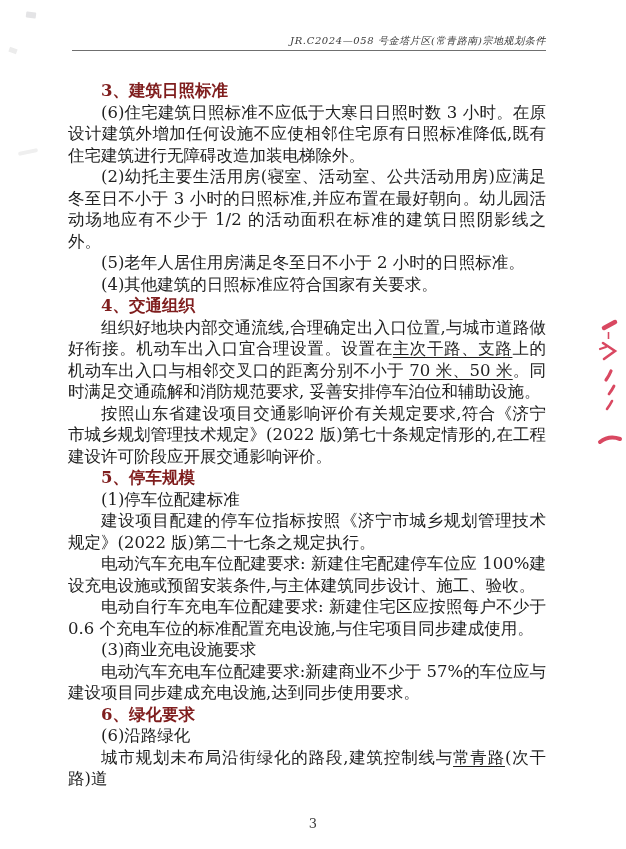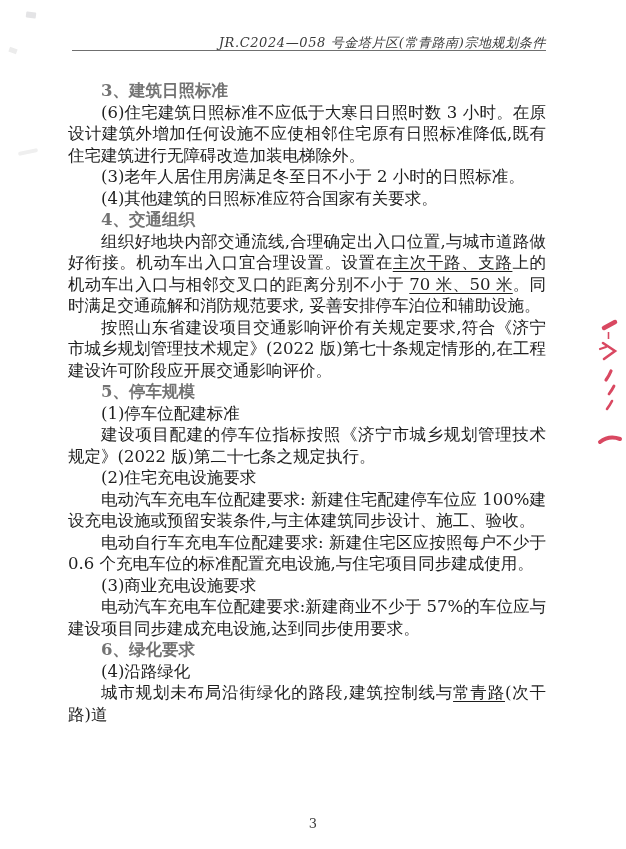--- a/index.html
+++ b/index.html
@@ -31,21 +31,21 @@
   }
   .speck3 {
     position: absolute; left: 9px; top: 48px;
     width: 8px; height: 5px;
     background: #ececec; transform: rotate(20deg);
   }
   .header-text {
     position: absolute;
     top: 34px;
     right: 80px;
-    font-size: 13px;
+    font-size: 10px;
     font-style: italic;
     letter-spacing: 0.6px;
     color: #3a3a3a;
     white-space: nowrap;
   }
   .header-rule {
     position: absolute;
     top: 50px;
     left: 72px;
     width: 474px;
@@ -61,21 +61,21 @@
     color: #1e1e1e;
     text-align: justify;
     text-justify: inter-character;
   }
   .doc-body p {
     margin: 0;
     text-indent: 2em;
   }
   .doc-body p.heading {
     font-weight: 700;
-    color: #737373;
+    color: #7f1d1d;
   }
   .doc-body u {
     text-decoration: underline;
     text-underline-offset: 3px;
     text-decoration-thickness: 1px;
   }
   .red-marks {
     position: absolute;
     left: 594px;
     top: 315px;
@@ -106,35 +106,35 @@
   <div class="speck2"></div>
 
   <div class="header">
     <span class="header-text">JR.C2024—058 号金塔片区(常青路南)宗地规划条件</span>
     <div class="header-rule"></div>
   </div>
 
   <div class="doc-body" id="doc-body">
       <p class="heading"><span>3、建筑日照标准</span></p>
       <p class="para"><span>(6)住宅建筑日照标准不应低于大寒日日照时数 3 小时。在原设计建筑外增加任何设施不应使相邻住宅原有日照标准降低,既有住宅建筑进行无障碍改造加装电梯除外。</span></p>
-      <p class="para"><span>(3)老年人居住用房满足冬至日不小于 2 小时的日照标准。</span></p>
+      <p class="para"><span>(2)幼托主要生活用房(寝室、活动室、公共活动用房)应满足冬至日不小于 3 小时的日照标准,并应布置在最好朝向。幼儿园活动场地应有不少于 1/2 的活动面积在标准的建筑日照阴影线之外。</span></p>
+      <p class="para"><span>(5)老年人居住用房满足冬至日不小于 2 小时的日照标准。</span></p>
       <p class="para"><span>(4)其他建筑的日照标准应符合国家有关要求。</span></p>
       <p class="heading"><span>4、交通组织</span></p>
       <p class="para"><span>组织好地块内部交通流线,合理确定出入口位置,与城市道路做好衔接。机动车出入口宜合理设置。设置在</span><u>主次干路、支路</u><span>上的机动车出入口与相邻交叉口的距离分别不小于 </span><u>70 米、50 米</u><span>。同时满足交通疏解和消防规范要求, 妥善安排停车泊位和辅助设施。</span></p>
       <p class="para"><span>按照山东省建设项目交通影响评价有关规定要求,符合《济宁市城乡规划管理技术规定》(2022 版)第七十条规定情形的,在工程建设许可阶段应开展交通影响评价。</span></p>
       <p class="heading"><span>5、停车规模</span></p>
       <p class="para"><span>(1)停车位配建标准</span></p>
       <p class="para"><span>建设项目配建的停车位指标按照《济宁市城乡规划管理技术规定》(2022 版)第二十七条之规定执行。</span></p>
-      <p class="para"><span>(2)住宅充电设施要求</span></p>
       <p class="para"><span>电动汽车充电车位配建要求: 新建住宅配建停车位应 100%建设充电设施或预留安装条件,与主体建筑同步设计、施工、验收。</span></p>
       <p class="para"><span>电动自行车充电车位配建要求: 新建住宅区应按照每户不少于 0.6 个充电车位的标准配置充电设施,与住宅项目同步建成使用。</span></p>
       <p class="para"><span>(3)商业充电设施要求</span></p>
       <p class="para"><span>电动汽车充电车位配建要求:新建商业不少于 57%的车位应与建设项目同步建成充电设施,达到同步使用要求。</span></p>
       <p class="heading"><span>6、绿化要求</span></p>
-      <p class="para"><span>(4)沿路绿化</span></p>
+      <p class="para"><span>(6)沿路绿化</span></p>
       <p class="para"><span>城市规划未布局沿街绿化的路段,建筑控制线与</span><u>常青路</u><span>(次干路)道</span></p>
     </div>
 
   <svg class="red-marks" viewBox="0 0 32 140" xmlns="http://www.w3.org/2000/svg">
     <path d="M10 13 L21 7" stroke-width="4.5" stroke-linecap="round"></path>
     <line x1="14.5" y1="17" x2="14.5" y2="24" stroke-width="1.6"></line>
     <path d="M9 28 L21 36 L10 44" stroke-width="2.6" stroke-linecap="round"></path>
     <path d="M6 34 L12 32" stroke-width="2.2" stroke-linecap="round"></path>
     <path d="M17 56 Q15 61 12 65" stroke-width="3.2" stroke-linecap="round"></path>
     <path d="M20 71 Q18 75 15 79" stroke-width="2.8" stroke-linecap="round"></path>

